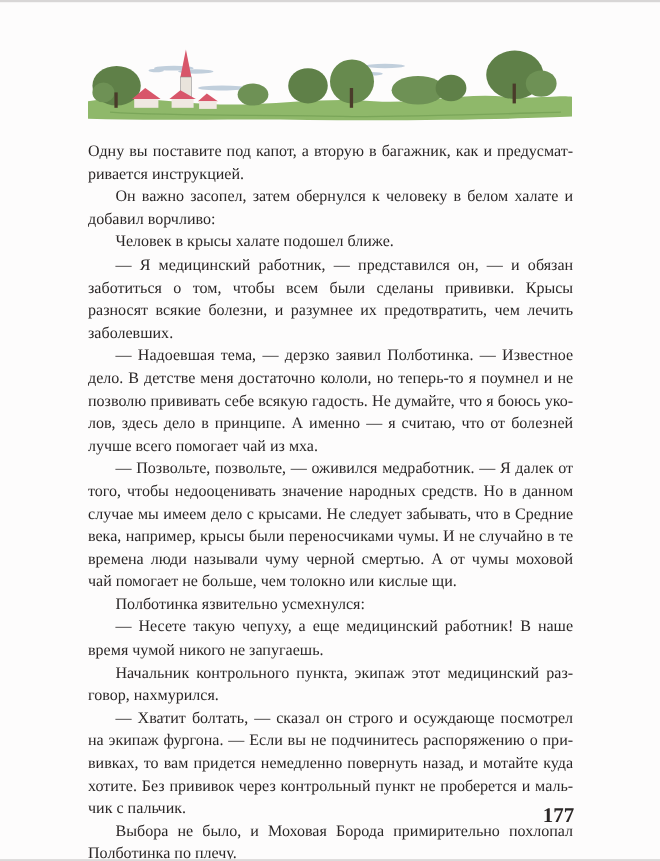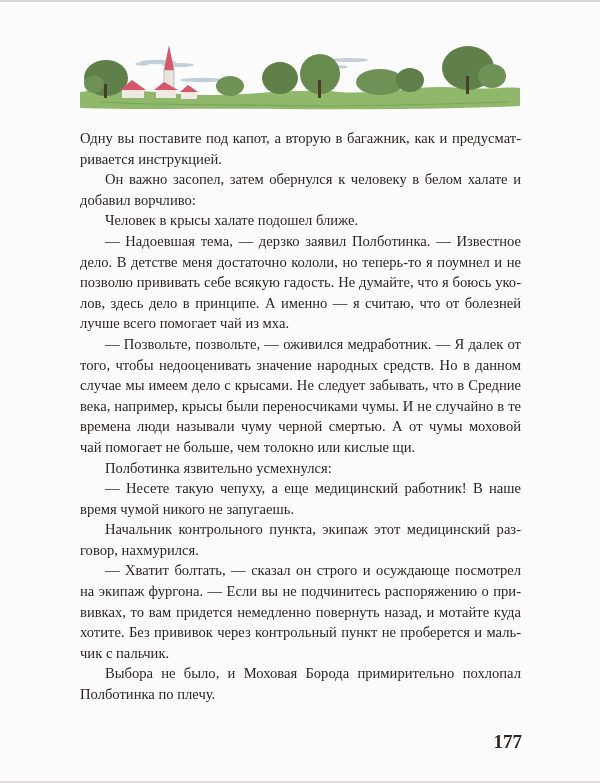--- a/index.html
+++ b/index.html
@@ -77,20 +77,21 @@
     <ellipse cx="388" cy="28" rx="26" ry="22"></ellipse>
     <ellipse cx="412" cy="36" rx="14" ry="12" fill="#6e9155"></ellipse>
     <rect x="386" y="36" width="3" height="18" fill="#4a3b2a"></rect>
   </g>
 </svg>
 
 <div class="text-block">
   <p>Одну вы поставите под капот, а вторую в багажник, как и предусмат­ривается инструкцией.</p>
   <p class="indent">Он важно засопел, затем обернулся к человеку в белом халате и добавил ворчливо:</p>
   <p class="indent">Человек в крысы халате подошел ближе.</p>
+  <p class="indent">— Я медицинский работник, — представился он, — и обязан забо­титься о том, чтобы всем были сделаны прививки. Крысы разносят всякие болезни, и разумнее их предотвратить, чем лечить заболевших.</p>
   <p class="indent">— Надоевшая тема, — дерзко заявил Полботинка. — Известное дело. В детстве меня достаточно кололи, но теперь-то я поумнел и не позволю прививать себе всякую гадость. Не думайте, что я боюсь уко­лов, здесь дело в принципе. А именно — я считаю, что от болезней лучше всего помогает чай из мха.</p>
   <p class="indent">— Позвольте, позвольте, — оживился медработник. — Я далек от того, чтобы недооценивать значение народных средств. Но в данном случае мы имеем дело с крысами. Не следует забывать, что в Средние века, например, крысы были переносчиками чумы. И не случайно в те времена люди называли чуму черной смертью. А от чумы мохо­вой чай помогает не больше, чем толокно или кислые щи.</p>
   <p class="indent">Полботинка язвительно усмехнулся:</p>
   <p class="indent">— Несете такую чепуху, а еще медицинский работник! В наше время чумой никого не запугаешь.</p>
   <p class="indent">Начальник контрольного пункта, экипаж этот медицинский раз­говор, нахмурился.</p>
   <p class="indent">— Хватит болтать, — сказал он строго и осуждающе посмотрел на экипаж фургона. — Если вы не подчинитесь распоряжению о при­вивках, то вам придется немедленно повернуть назад, и мотайте куда хотите. Без прививок через контрольный пункт не проберется и маль­чик с пальчик.</p>
   <p class="indent">Выбора не было, и Моховая Борода примирительно похлопал Полботинка по плечу.</p>
 
 </div>
 

